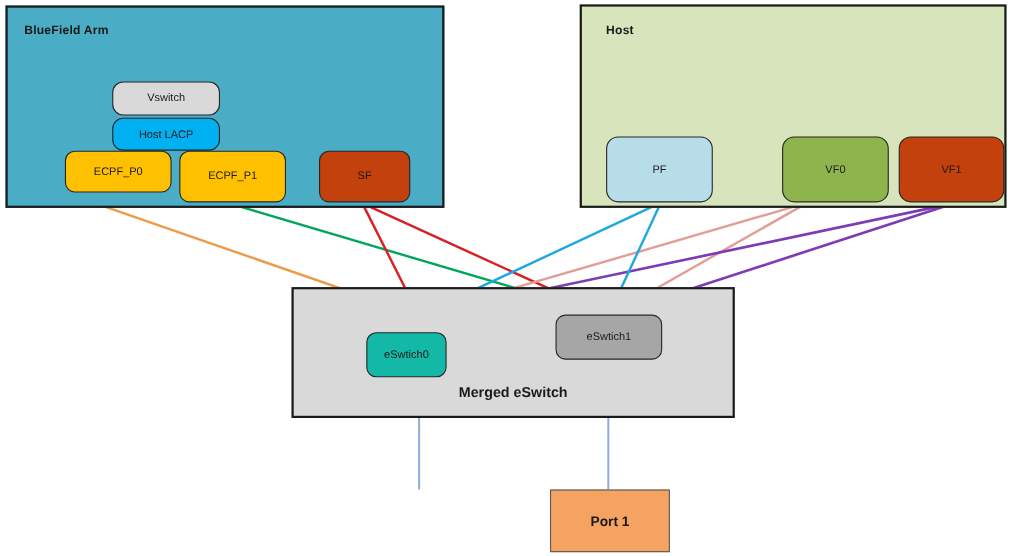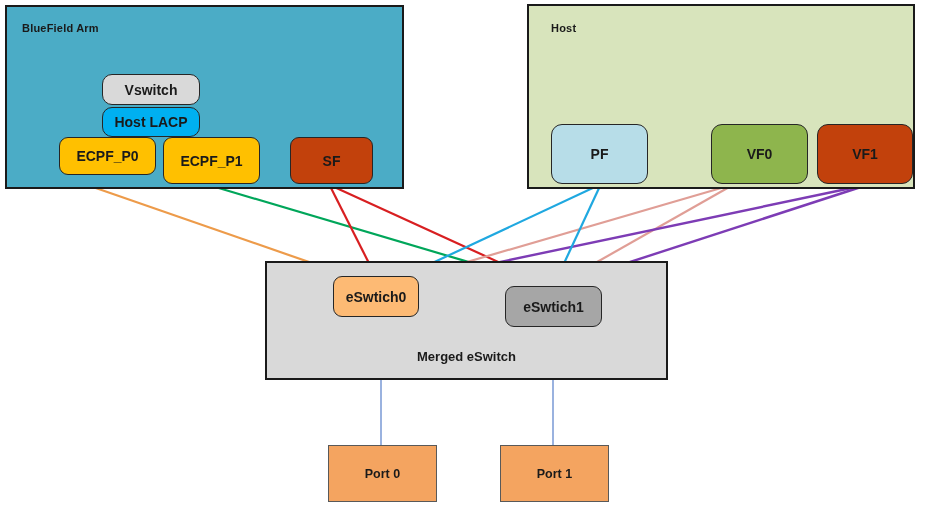--- a/index.html
+++ b/index.html
@@ -65,35 +65,35 @@
 
   
   .node {
     position: absolute;
     box-sizing: border-box;
     border: 1.5px solid #262626;
     border-radius: 9px;
     display: flex;
     align-items: center;
     justify-content: center;
-    font-size: 14px;
-    font-weight: bold;
+    font-size: 10px;
+    font-weight: normal;
     color: #1a1a1a;
     text-align: center;
     white-space: nowrap;
   }
   #node-vswitch   { left:102px; top:74px;  width:98px;  height:31px; background:#d9d9d9; border-radius:10px; }
   #node-bondlacp  { left:102px; top:107px; width:98px;  height:30px; background:#00b0f0; border-radius:10px; }
   #node-ecpf-p0   { left:59px;  top:137px; width:97px;  height:38px; background:#ffc000; }
   #node-ecpf-p1   { left:163px; top:137px; width:97px;  height:47px; background:#ffc000; }
   #node-sf        { left:290px; top:137px; width:83px;  height:47px; background:#c2410c; }
   #node-pf        { left:551px; top:124px; width:97px;  height:60px; background:#b7dde8; border-radius:11px; }
   #node-vf0       { left:684px; top:124px; width:97px;  height:60px; background:#8eb54d; border-radius:11px;margin-left:27px; }
   #node-vf1       { left:817px; top:124px; width:96px;  height:60px; background:#c2410c; border-radius:11px; }
-  #node-eswitch0  { left:333px; top:276px; width:86px;  height:41px; background:#fdba74; border:1.8px solid #262626; }
+  #node-eswitch0  { left:333px; top:302px; width:73px;  height:41px; background:#14b8a6; border:1.8px solid #262626; }
   #node-eswitch1  { left:505px; top:286px; width:97px;  height:41px; background:#a6a6a6; border:1.8px solid #262626; }
 
   
   .port {
     position: absolute;
     box-sizing: border-box;
     border: 1.5px solid #595959;
     background: #f4a460;
     display: flex;
     align-items: center;
@@ -147,16 +147,15 @@
   <div class="node" id="node-pf">PF</div>
   <div class="node" id="node-vf0">VF0</div>
   <div class="node" id="node-vf1">VF1</div>
 
   <div class="panel" id="merged-panel"></div>
   <div id="merged-label">Merged eSwitch</div>
 
   <div class="node" id="node-eswitch0">eSwtich0</div>
   <div class="node" id="node-eswitch1">eSwtich1</div>
 
-  <div class="port" id="port-0">Port 0</div>
   <div class="port" id="port-1">Port 1</div>
 
 </div>
 
 </body></html>

